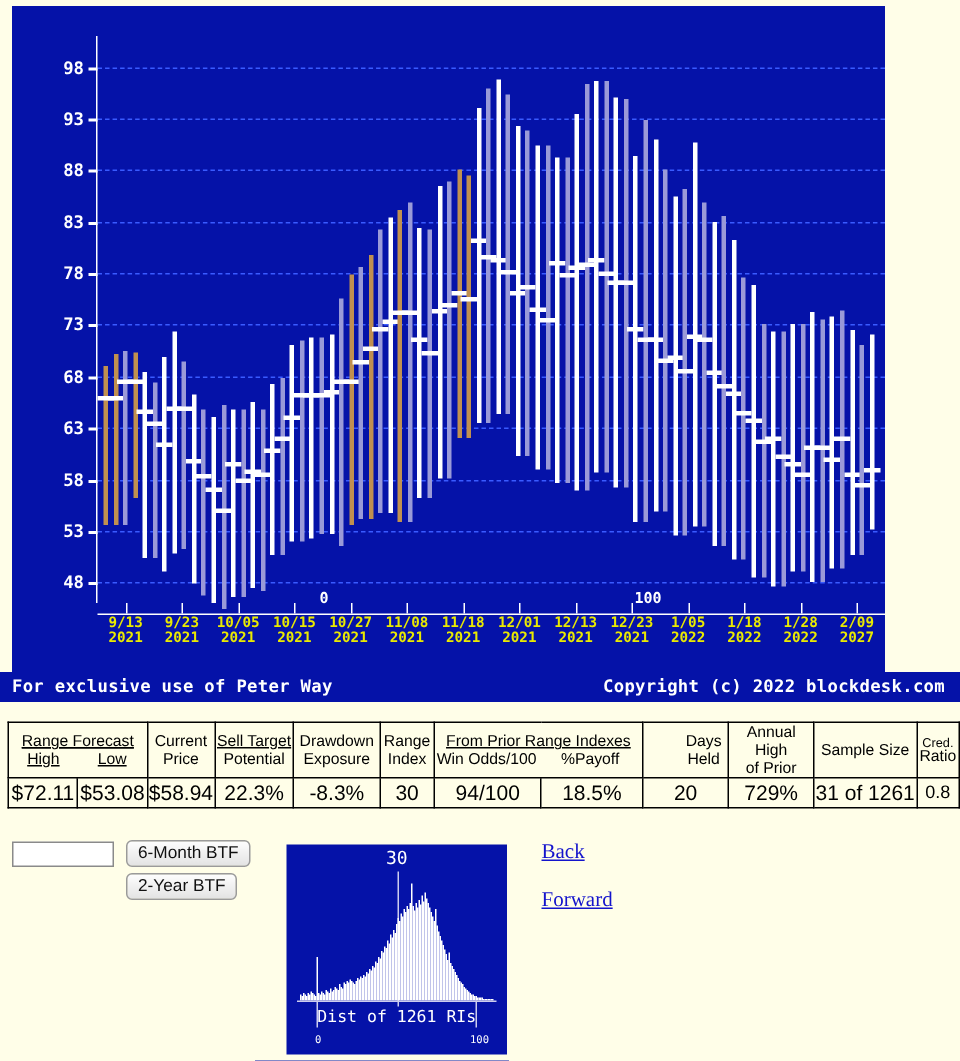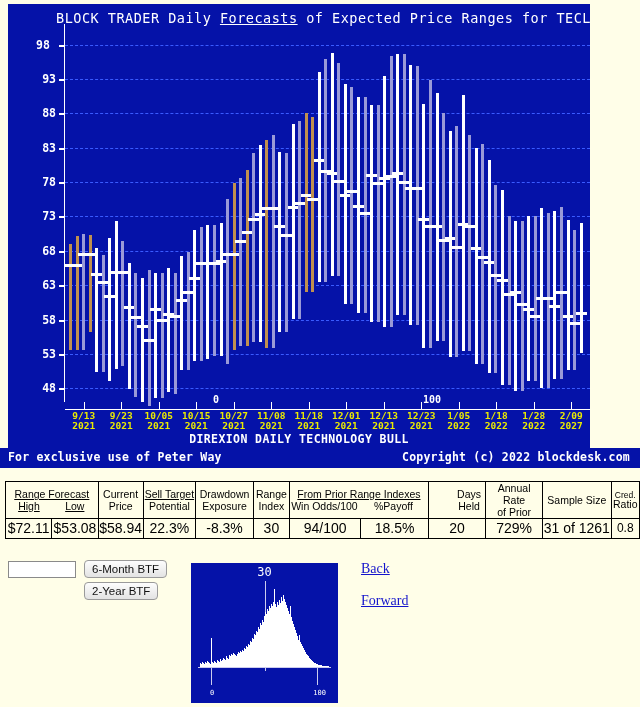--- a/index.html
+++ b/index.html
@@ -132,23 +132,20 @@
     color:#ffffff;font-size:11px;
   }
   #hist-x0{position:absolute;left:19px;bottom:6px;color:#ffffff;font-size:7px;}
   #hist-x100{position:absolute;right:12px;bottom:6px;color:#ffffff;font-size:7px;}
 </style>
 </head>
 <body>
 
 <div id="chart-panel">
 
-  <div id="chart-title">
-    <span>BLOCK TRADER Daily </span><span class="ul">Forecasts</span><span> of Expected Price Ranges for  TECL</span>
-  </div>
 
 
   <div id="yaxis-line"></div>
   <div id="xaxis-line"></div>
 
   <div id="plot">
       <div class="gridline" style="top: 364.255px;"></div>
       <div class="gridline" style="top: 329.891px;"></div>
       <div class="gridline" style="top: 295.527px;"></div>
       <div class="gridline" style="top: 261.164px;"></div>
@@ -312,42 +309,41 @@
       <div class="bar" style="left: 494.96px; top: 182.815px; height: 171.818px; background: rgb(154, 154, 216);"></div>
       <div class="tickmark" style="left: 490.96px; top: 267.224px;"></div>
       <div class="bar" style="left: 501.506px; top: 195.873px; height: 150.513px; background: rgb(255, 255, 255);"></div>
       <div class="tickmark" style="left: 497.506px; top: 290.591px;"></div>
       <div class="bar" style="left: 508.052px; top: 206.182px; height: 140.204px; background: rgb(154, 154, 216);"></div>
       <div class="tickmark" style="left: 504.052px; top: 298.151px;"></div>
       <div class="bar" style="left: 514.599px; top: 198.622px; height: 130.582px; background: rgb(255, 255, 255);"></div>
       <div class="tickmark" style="left: 510.599px; top: 287.842px;"></div>
     </div>
 
-  <div id="subtitle">DIREXION DAILY TECHNOLOGY BULL</div>
 <div class="ylabel" style="top: 377.255px; left: 22px;">48</div>
     <div class="ytick" style="top: 384.255px; left: 51px;"></div>
     <div class="ylabel" style="top: 342.891px; left: 22px;">53</div>
     <div class="ytick" style="top: 349.891px; left: 51px;"></div>
     <div class="ylabel" style="top: 308.527px; left: 22px;">58</div>
     <div class="ytick" style="top: 315.527px; left: 51px;"></div>
     <div class="ylabel" style="top: 274.164px; left: 22px;">63</div>
     <div class="ytick" style="top: 281.164px; left: 51px;"></div>
     <div class="ylabel" style="top: 239.8px; left: 22px;">68</div>
     <div class="ytick" style="top: 246.8px; left: 51px;"></div>
     <div class="ylabel" style="top: 205.436px; left: 22px;">73</div>
     <div class="ytick" style="top: 212.436px; left: 51px;"></div>
     <div class="ylabel" style="top: 171.073px; left: 22px;">78</div>
     <div class="ytick" style="top: 178.073px; left: 51px;"></div>
     <div class="ylabel" style="top: 136.709px; left: 22px;">83</div>
     <div class="ytick" style="top: 143.709px; left: 51px;"></div>
     <div class="ylabel" style="top: 102.345px; left: 22px;">88</div>
     <div class="ytick" style="top: 109.345px; left: 51px;"></div>
     <div class="ylabel" style="top: 67.9818px; left: 22px;">93</div>
     <div class="ytick" style="top: 74.9818px; left: 51px;"></div>
-    <div class="ylabel" style="top: 33.6182px; left: 22px; text-align: center;">98</div>
+    <div class="ylabel" style="top: 33.6182px; left: 22px;">98</div>
     <div class="ytick" style="top: 40.6182px; left: 51px;"></div>
     <div class="xtick" style="left: 75.75px;"></div>
     <div class="xlab" style="left: 52.75px; width: 46px;">9/13
 2021</div>
     <div class="xtick" style="left: 113.25px;"></div>
     <div class="xlab" style="left: 90.25px; width: 46px;">9/23
 2021</div>
     <div class="xtick" style="left: 150.75px;"></div>
     <div class="xlab" style="left: 127.75px; width: 46px;">10/05
 2021</div>
@@ -434,21 +430,21 @@
             <span>%Payoff</span>
           </div>
         </th>
         <th colspan="1" style="width: 34px; height: 34px; padding-left: 24px;">
           <span class="hdr-top">Days</span>
           <div class="hdr-sub">
             <span>Held</span>
           </div>
         </th>
         <th colspan="1" style="width: 60px; height: 34px;">
-          <span class="hdr-top">Annual Rate</span>
+          <span class="hdr-top">Annual High</span>
           <div class="hdr-sub">
             <span>of Prior</span>
           </div>
         </th>
         <th colspan="1" style="width: 74px; height: 34px;">
           <span class="hdr-top">Sample Size</span>
         </th>
         <th colspan="1" style="width: 28px; height: 34px;">
           <span class="hdr-top sm">Cred.</span>
           <div class="hdr-sub">
@@ -612,15 +608,16 @@
       <div class="hb" style="left: 123px; width: 1px; height: 1.05405px;"></div>
       <div class="hb" style="left: 124px; width: 1px; height: 1.05405px;"></div>
       <div class="hb" style="left: 125px; width: 1px; height: 1.05405px;"></div>
       <div class="hb" style="left: 126px; width: 1px; height: 1.05405px;"></div>
       <div class="hb" style="left: 127px; width: 1px; height: 1.05405px;"></div>
       <div class="hb" style="left: 128px; width: 1px; height: 1.05405px;"></div>
     </div>
   <div id="hist-axis"></div>
   <div id="hist-lcap"></div>
   <div id="hist-rcap"></div>
+  <div id="hist-caption">Dist of 1261 RIs</div>
   <div id="hist-x0">0</div>
   <div id="hist-x100">100</div>
 </div>
 
 </body></html>

